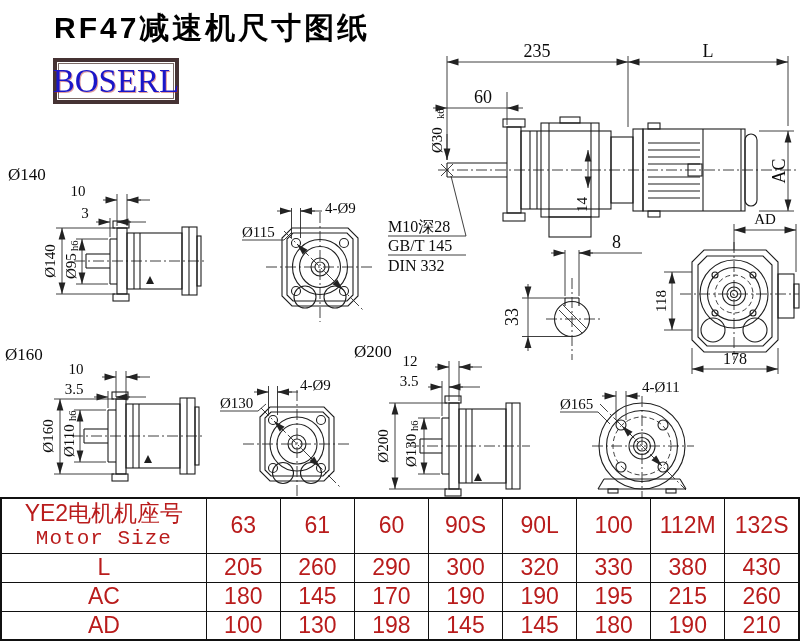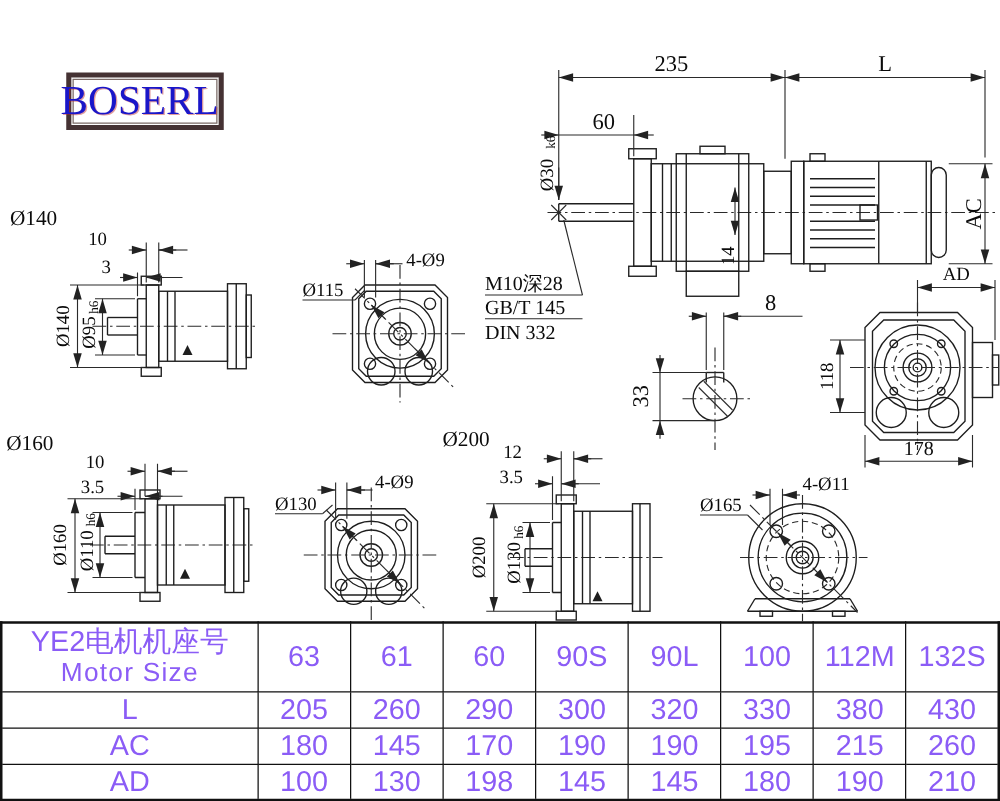--- a/index.html
+++ b/index.html
@@ -2,50 +2,51 @@
 <html><head>
 <meta charset="utf-8">
 <style>
   html,body{margin:0;padding:0;background:#ffffff;}
   .page{position:relative;width:800px;height:641px;background:#fff;overflow:hidden;
         font-family:"Liberation Sans",sans-serif;color:#000;}
   .title{position:absolute;left:54px;top:8px;font-size:30px;font-weight:bold;
          letter-spacing:3px;white-space:nowrap;}
   .logo{position:absolute;left:53px;top:58px;width:118px;height:38px;
         border:4px solid #453233;box-shadow:inset 0 0 0 1px #fff,inset 0 0 0 2px #7a6a66;
-        display:flex;align-items:center;justify-content:flex-end;background:#fff;}
+        display:flex;align-items:center;justify-content:center;background:#fff;}
   .logo span{font-family:"Liberation Serif",serif;font-size:33px;line-height:1;
         color:#1a16c9;text-shadow:1px 1px 0 rgba(190,40,40,.45);}
   svg.drawing{position:absolute;left:0;top:0;}
   
   .s{stroke:#1e1e1e;fill:none;stroke-width:1.1;}
   .d{stroke:#2a2a2a;fill:none;stroke-width:0.9;}
   .c{stroke:#2a2a2a;fill:none;stroke-width:0.9;stroke-dasharray:11 3 2 3;}
   .bd{stroke:#2a2a2a;fill:none;stroke-width:0.9;stroke-dasharray:5 3;}
   .tri{fill:#1e1e1e;stroke:none;}
   text.t{font-family:"Liberation Serif",serif;font-size:15px;fill:#0b0b0b;}
   text.big{font-size:18px;}
   text.lg{font-size:17px;}
   text.sub{font-size:10.5px;}
   text.n{font-size:16px;}
   
   table.dim-table{position:absolute;left:0px;top:497px;width:800px;height:143px;
         border-collapse:collapse;table-layout:fixed;text-align:center;
         border:2px solid #111;}
   table.dim-table td{border:1.6px solid #111;padding:0;vertical-align:middle;
-        font-size:23px;color:#8b5cf6;}
+        font-size:23px;color:#b91c1c;}
   td.head-cell .cn-line{font-size:23px;line-height:26px;}
-  td.head-cell .en-line{font-family:Liberation Sans, sans-serif;font-size:21px;line-height:25px;letter-spacing:1px;}
+  td.head-cell .en-line{font-family:Liberation Mono, monospace;font-size:21px;line-height:25px;letter-spacing:1px;}
   tr.hdr{height:55px;} tr.data{height:29px;}
 </style>
 </head>
 <body>
 
 <div class="page">
 
+  <div class="title">RF47减速机尺寸图纸</div>
   <div class="logo">
     <span>BOSERL</span>
   </div>
 
   <svg class="drawing" width="800" height="497" viewBox="0 0 800 497">
     <defs>
       <marker id="ar" markerUnits="userSpaceOnUse" markerWidth="14" markerHeight="10" refX="12.5" refY="5" orient="auto-start-reverse">
         <path d="M12.5,5 L1,1.6 L1,8.4 Z" fill="#222"></path>
       </marker>
     </defs>

